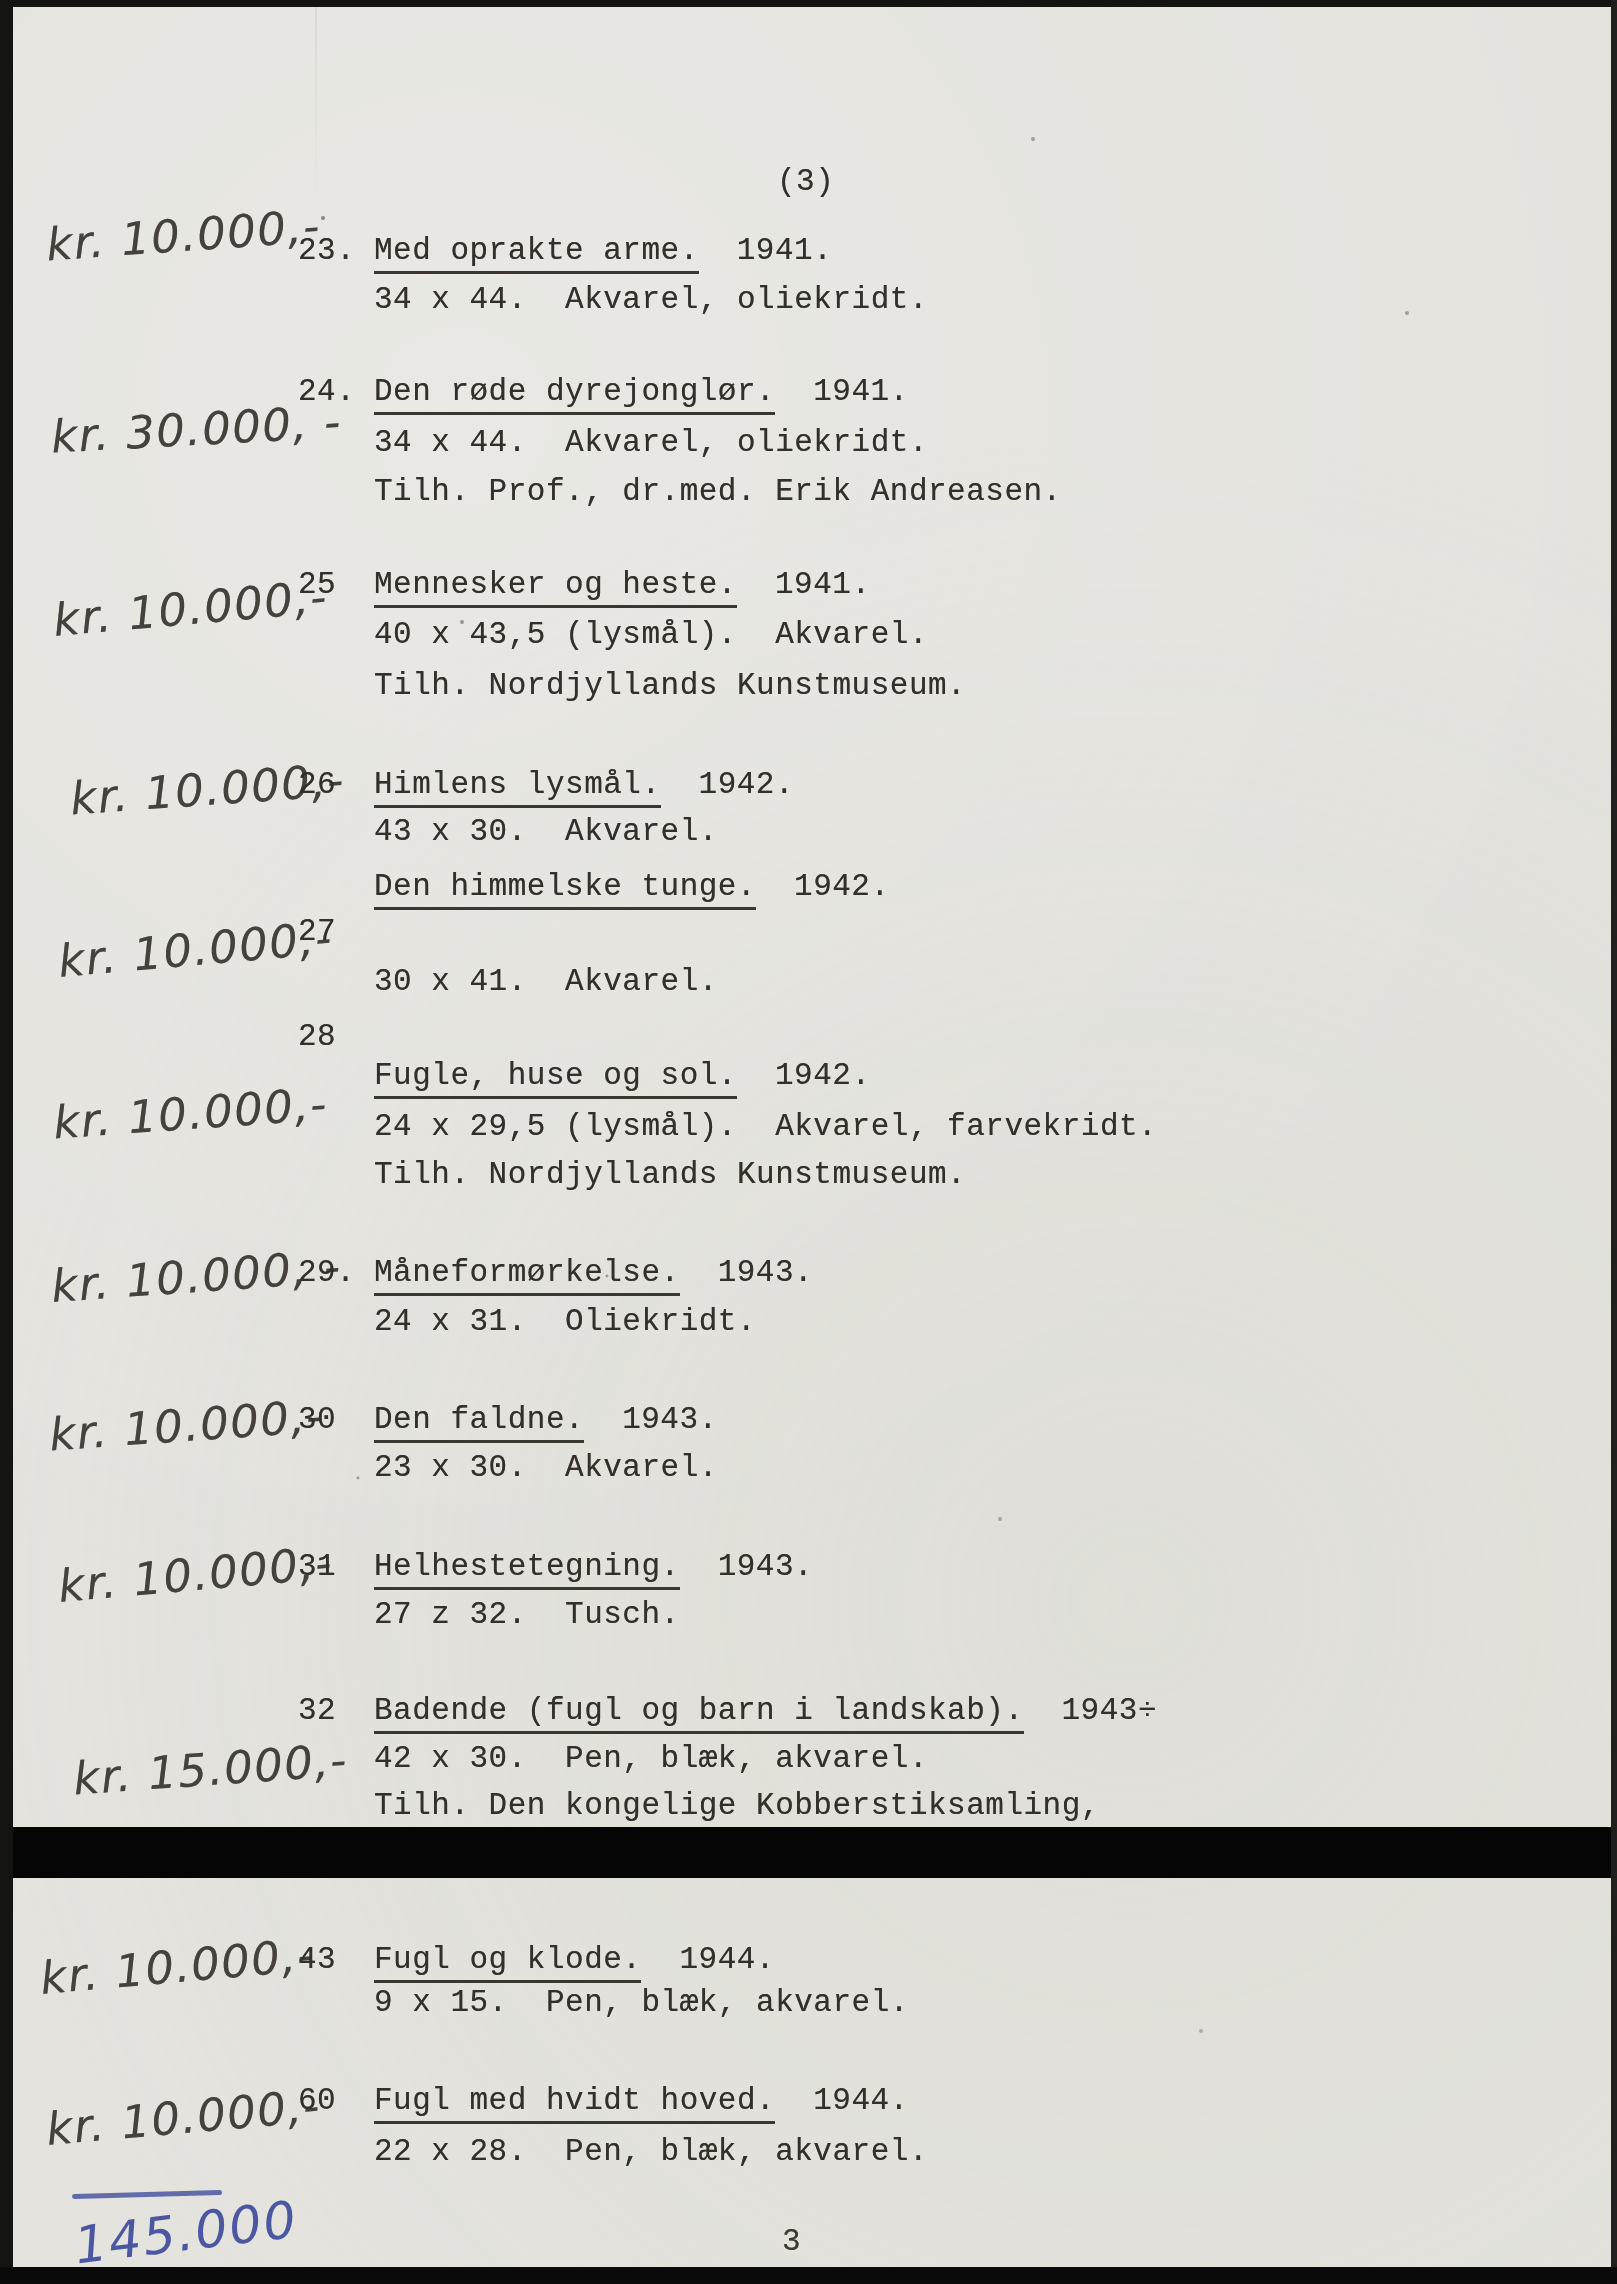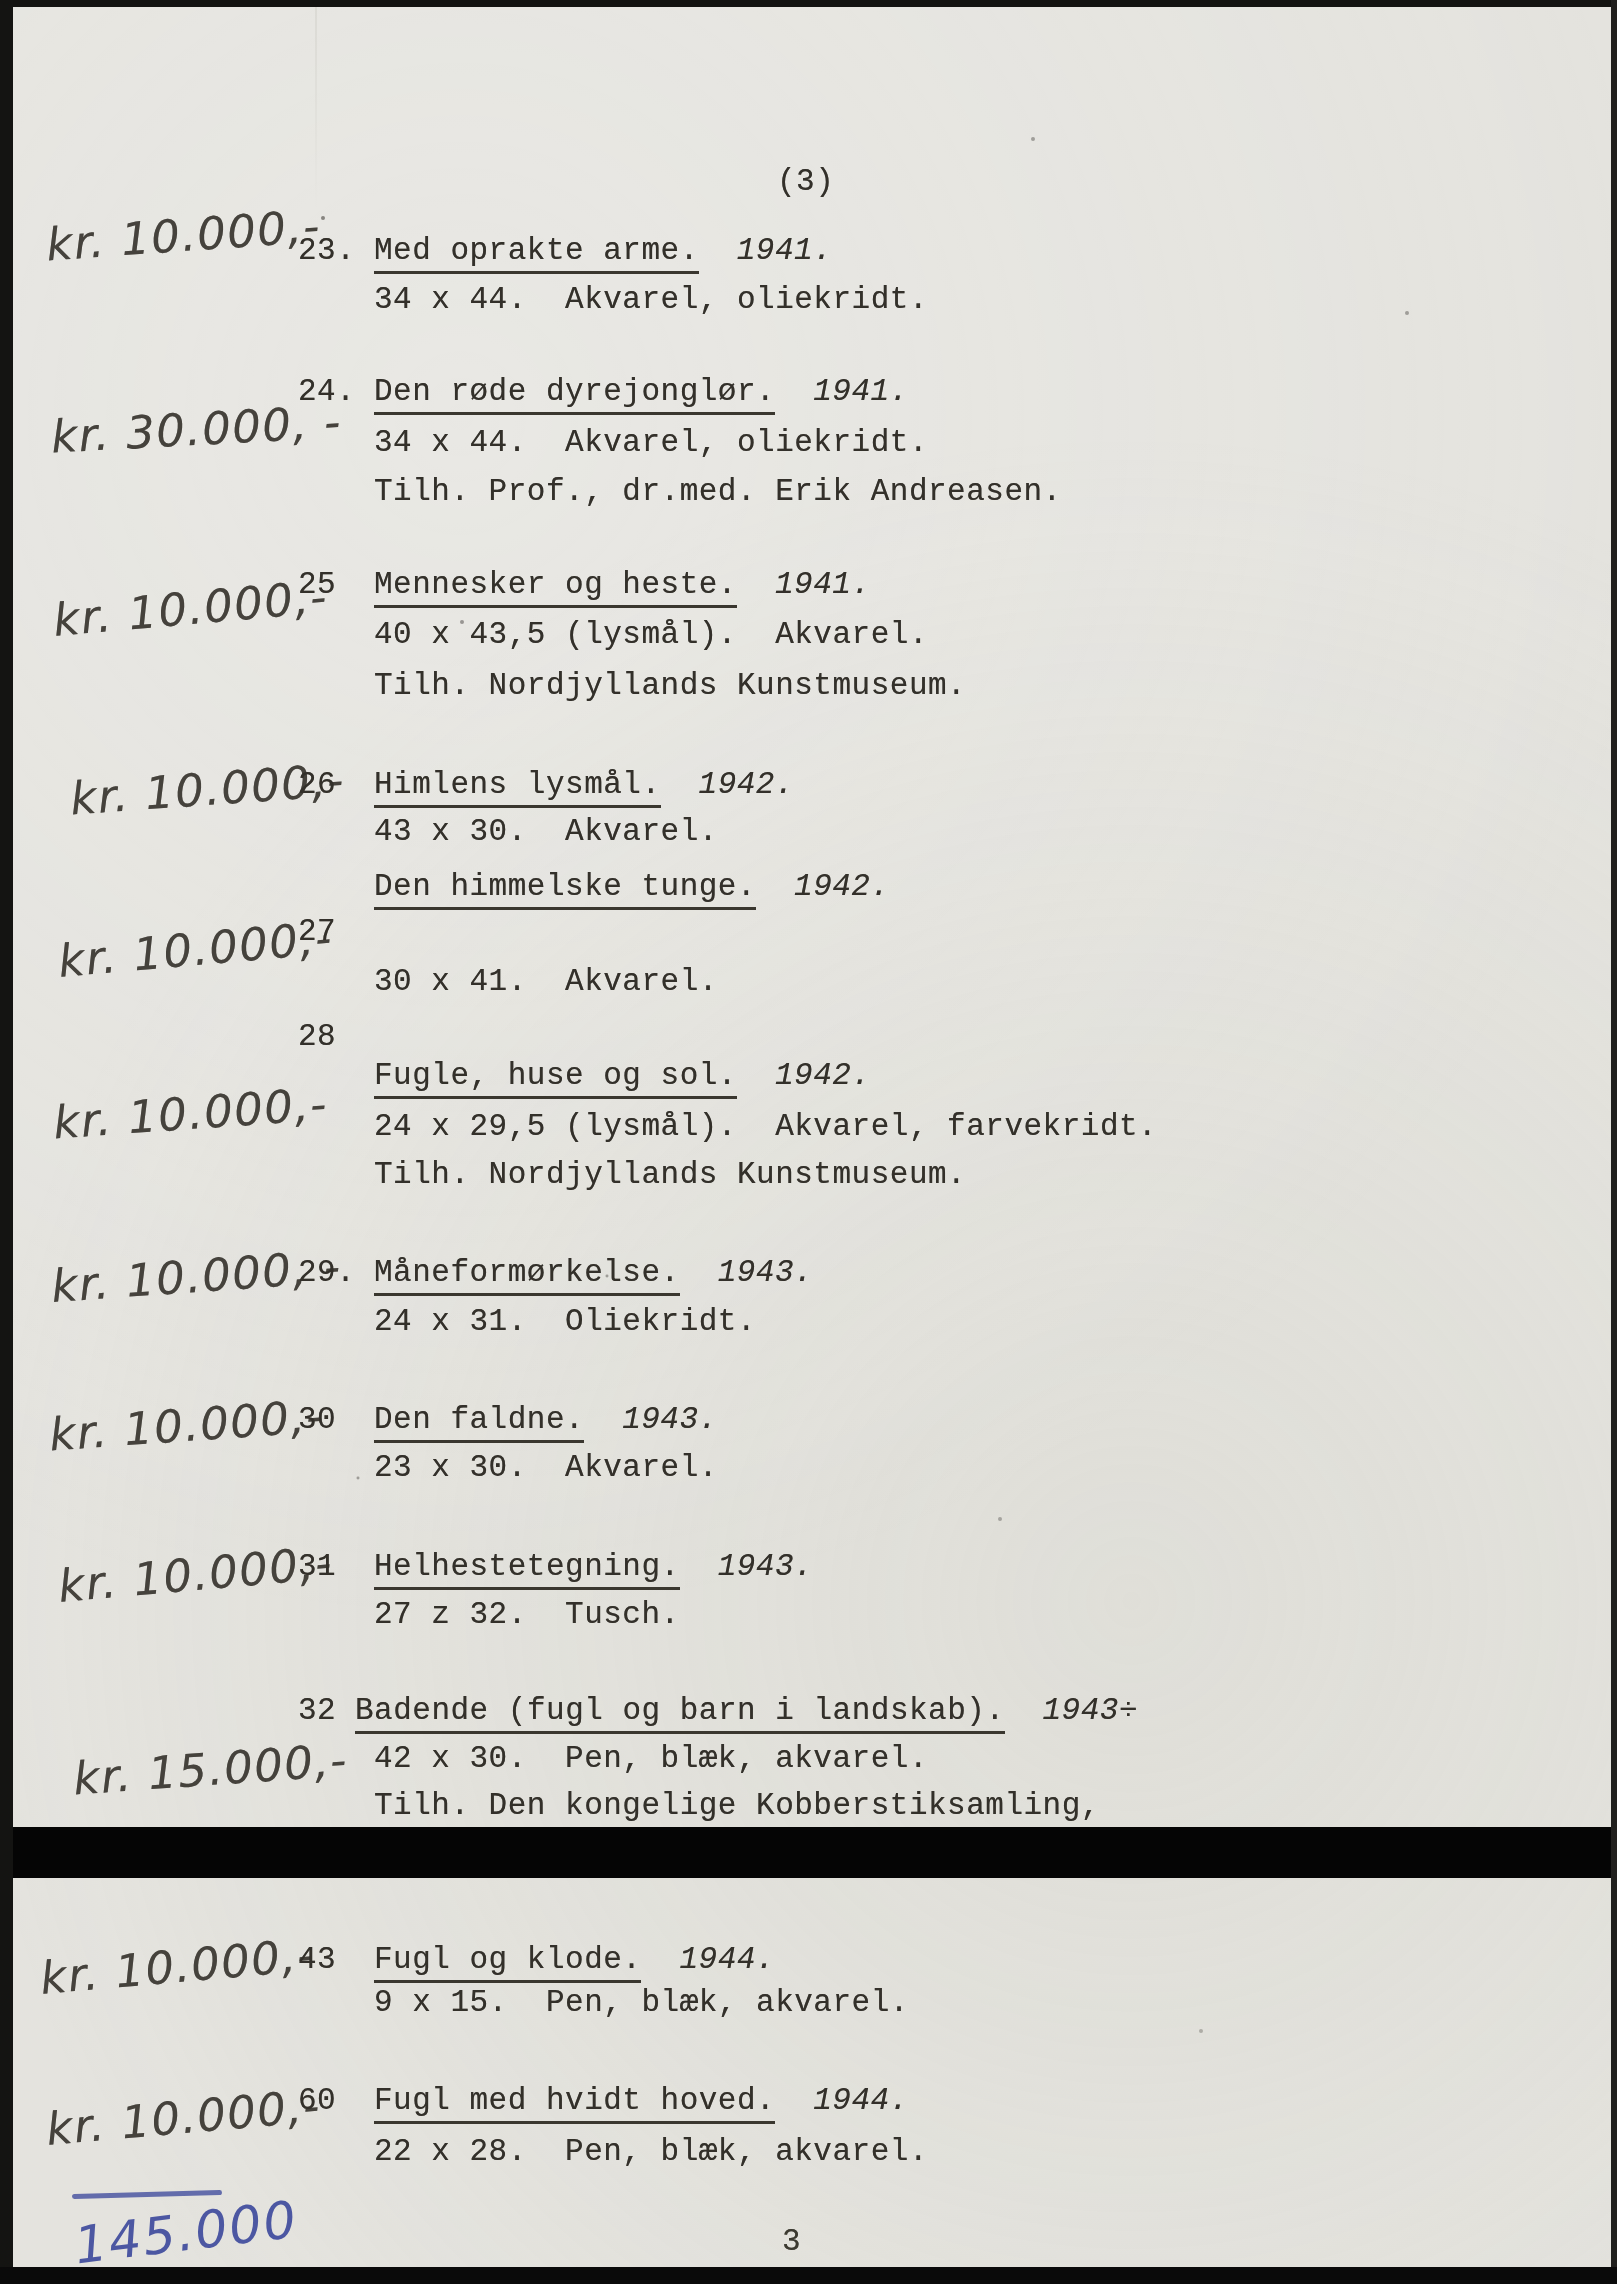--- a/index.html
+++ b/index.html
@@ -14,21 +14,21 @@
           background:linear-gradient(#d6d5cf,transparent);opacity:.7;}
   .band{position:absolute;left:0;right:0;background:#050505;}
   .band-middle{top:1827px;height:51px;}
   .band-bottom{top:2267px;height:17.5px;background:#0a0a0a;}
   .edge-top{position:absolute;left:0;top:0;right:0;height:6.8px;background:#131311;}
   .edge-left{position:absolute;left:0;top:0;width:12.6px;bottom:0;background:#141412;}
   .edge-right{position:absolute;right:0;top:0;width:5.8px;bottom:0;background:#201f1d;}
   .line{position:absolute;font-size:31px;line-height:1.2;color:#33302a;white-space:pre;
         letter-spacing:0.5px;text-shadow:0 0 0.5px rgba(40,38,32,.55);}
   .u{border-bottom:3.4px solid #3a372f;padding-bottom:2.9px;}
-  .yr{margin-left:38px;font-style:italic;}
+  .yr{margin-left:38px;}
   .hand{position:absolute;font-family:"DejaVu Sans",sans-serif;font-style:italic;
         font-size:45px;color:#45423c;letter-spacing:1.5px;white-space:pre;
         text-shadow:0 0 0.5px rgba(60,56,50,.4);}
   .blue-line{position:absolute;left:72px;top:2192px;width:150px;height:5.3px;
              background:#4c57a2;border-radius:2.9px;transform:rotate(-1.5deg);opacity:.85;}
   .blue-total{position:absolute;left:74px;top:2203px;font-family:"DejaVu Sans",sans-serif;
               font-style:italic;font-size:51px;color:#4c57a2;letter-spacing:1.9px;
               transform:rotate(-7deg);white-space:pre;}
   .pagenum-top{position:absolute;left:777px;top:163px;}
   .pagenum-bottom{position:absolute;left:782px;top:2223px;color:#3c3a30;}
@@ -115,21 +115,21 @@
   <div>
     <div class="hand" style="left:58px;top:1548px;transform:rotate(-5deg)">kr. 10.000,-</div>
     <div class="line" style="left:298px;top:1548px">31</div>
     <div class="line" style="left:374px;top:1548px"><span class="u">Helhestetegning.</span><span class="yr">1943.</span></div>
     <div class="line" style="left:374px;top:1596px">27 z 32.  Tusch.</div>
   </div>
 
   <div>
     <div class="hand" style="left:73px;top:1743px;transform:rotate(-4deg)">kr. 15.000,-</div>
     <div class="line" style="left:298px;top:1692px">32</div>
-    <div class="line" style="left:355px;top:1692px"><span class="u">Badende (fugl og barn i landskab).</span><span class="yr">1943÷</span></div>
+    <div class="line" style="left:374px;top:1692px"><span class="u">Badende (fugl og barn i landskab).</span><span class="yr">1943÷</span></div>
     <div class="line" style="left:374px;top:1740px">42 x 30.  Pen, blæk, akvarel.</div>
     <div class="line" style="left:374px;top:1787px">Tilh. Den kongelige Kobberstiksamling,</div>
   </div>
 
   <div class="band band-middle"></div>
 
   <div>
     <div class="hand" style="left:40px;top:1940px;transform:rotate(-5deg)">kr. 10.000,-</div>
     <div class="line" style="left:298px;top:1941px">43</div>
     <div class="line" style="left:374px;top:1941px"><span class="u">Fugl og klode.</span><span class="yr">1944.</span></div>

